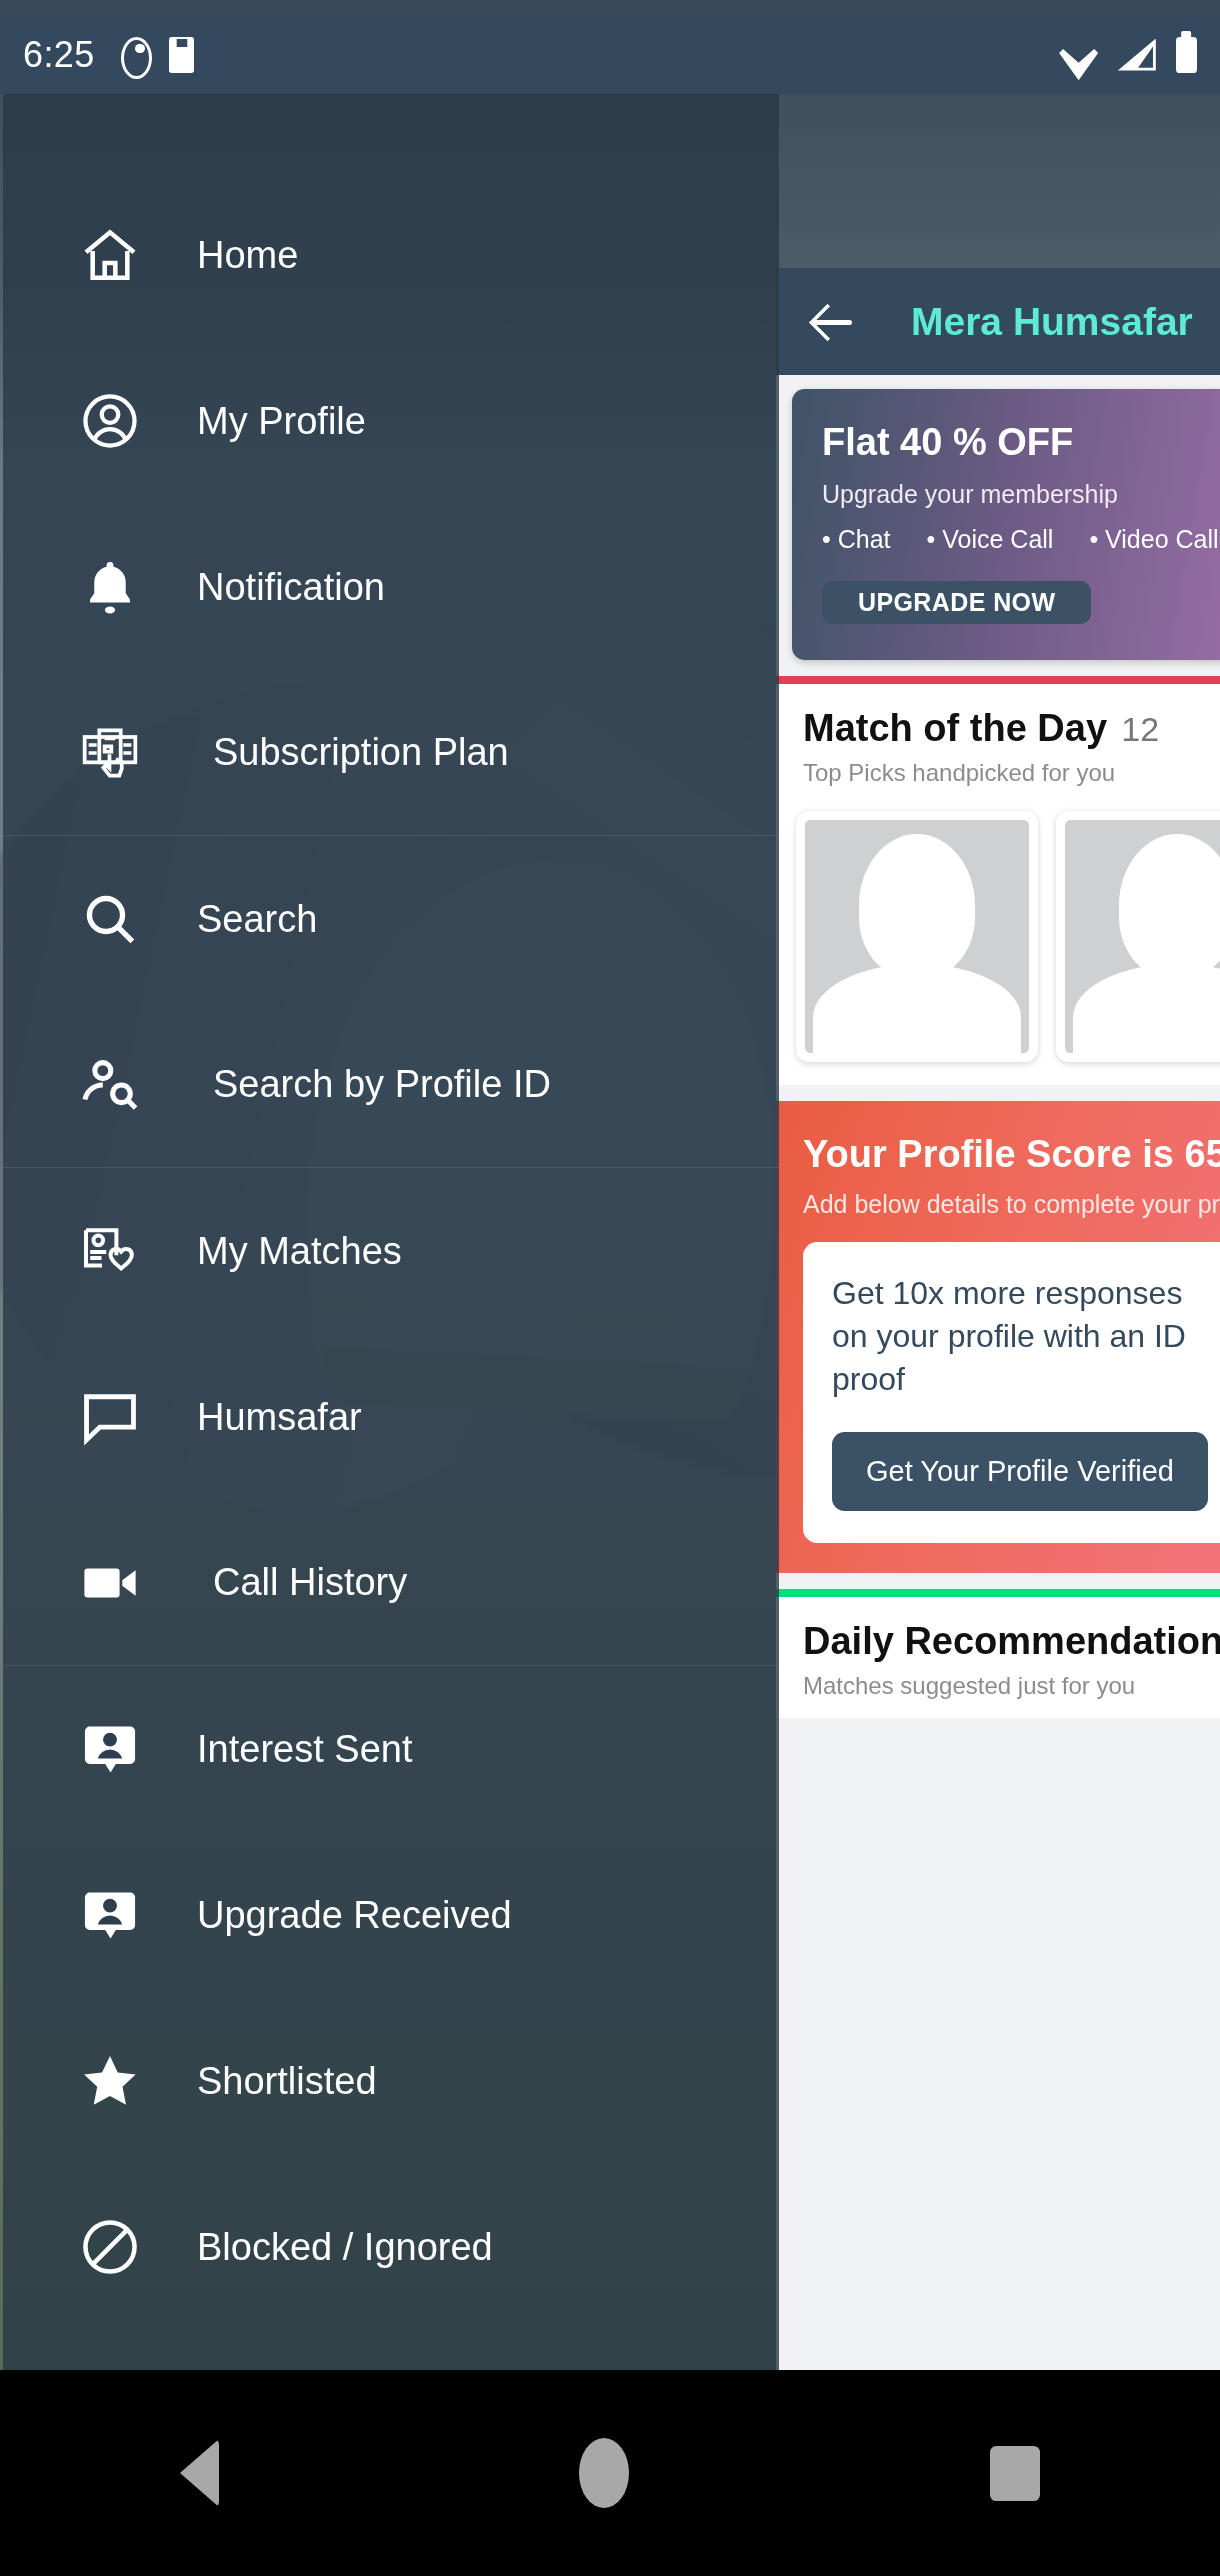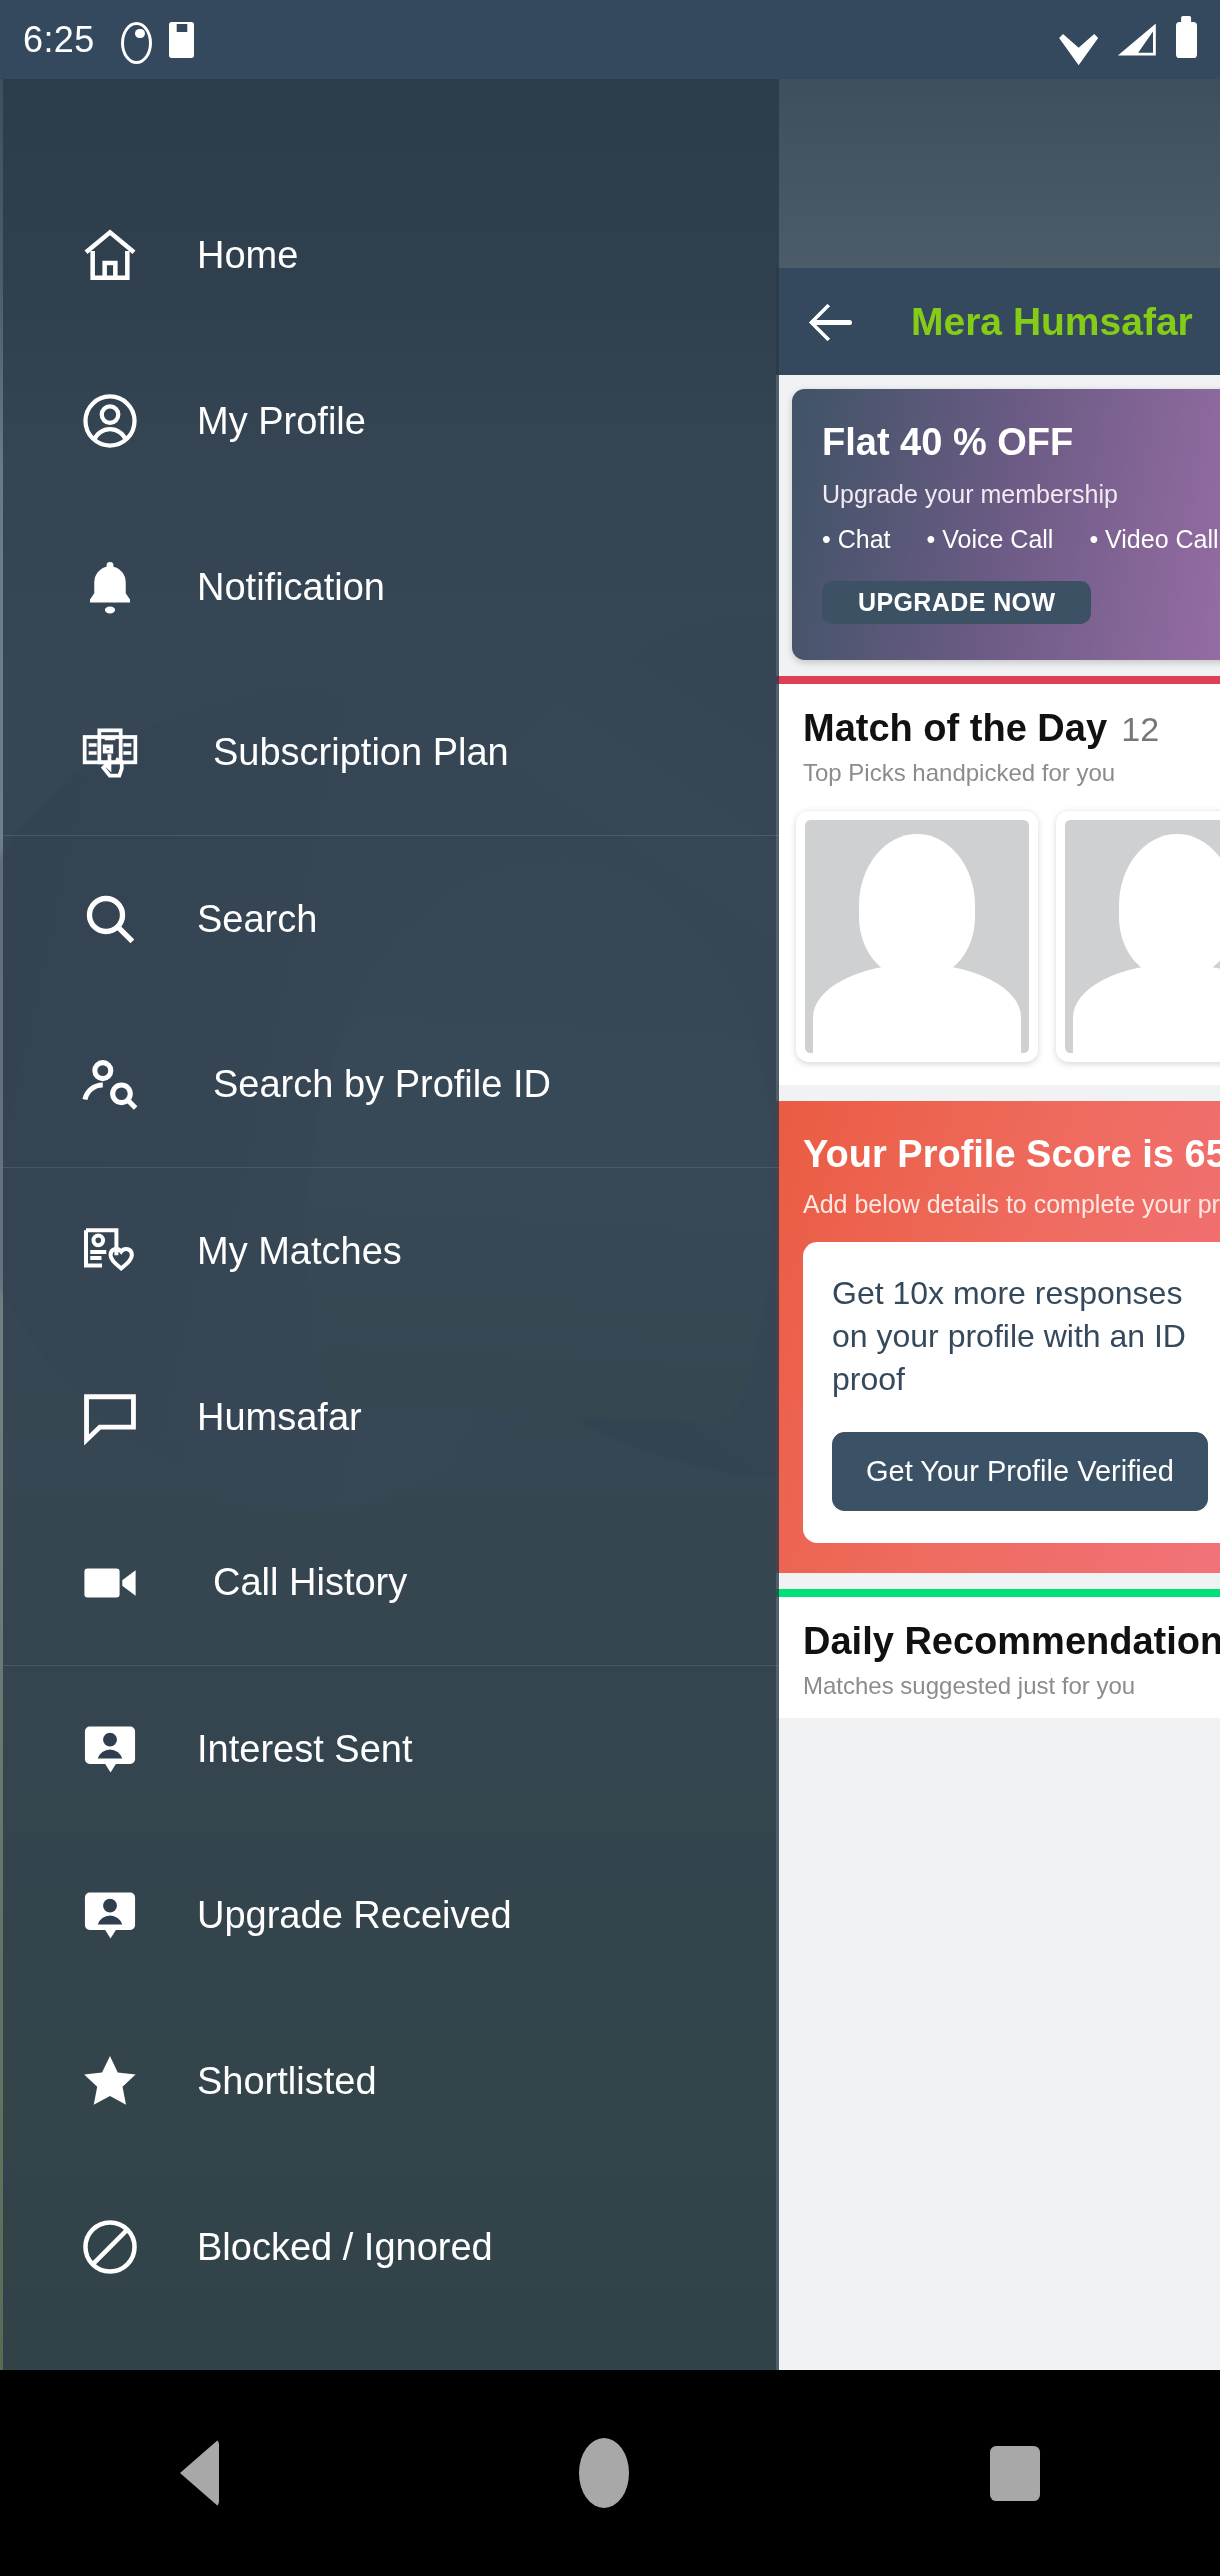--- a/index.html
+++ b/index.html
@@ -23,21 +23,21 @@
               background:linear-gradient(180deg,#93a3ad 0%,#9eb0b4 60%,#93a58f 100%);
               border-radius:50% 50% 10% 10% / 60% 60% 40% 40%; transform:rotate(3deg); }
   .bg-grass { position:absolute; left:0; bottom:0; width:100%; height:680px;
               background:linear-gradient(180deg,rgba(120,140,90,0) 0%,#7d8f60 35%,#6b8050 70%,#5d7346 100%);
               filter:blur(5.4px); }
   .bg-top-dark { position:absolute; left:0; top:0; width:100%; height:465px;
                  background:linear-gradient(180deg,#3d4f5e 0%,#5d6d78 60%,rgba(120,136,148,0) 100%); }
   .scrim { position:absolute; inset:0; background:rgba(46,62,79,.34); }
 
   
-  .statusbar { position:absolute; left:0; top:0; width:100%; height:79px;
+  .statusbar { position:absolute; left:0; top:15px; width:100%; height:79px;
                background:#34495e; display:flex; align-items:center;
                padding:0 23px; z-index:60; }
   .sb-time { color:#fff; font-size:36px; letter-spacing:0.4px; }
   .sb-left-icons { display:flex; align-items:center; gap:19.7px; margin-left:23px; }
   .sb-spacer { flex:1; }
   .sb-right-icons { display:flex; align-items:center; gap:19.7px; }
   .ic-vol { width:32px; height:36px; position:relative; }
   .ic-vol:before { content:""; position:absolute; left:3.6px; top:0; width:25px; height:36px;
                    border:3.6px solid #fff; border-radius:50%; }
   .ic-vol:after { content:""; position:absolute; right:4.5px; top:7.2px; width:9.8px; height:9.8px;
@@ -59,21 +59,21 @@
   .ic-batt:before { content:""; position:absolute; left:50%; top:-9px; transform:translateX(-50%);
                     width:9.8px; height:6.3px; background:#fff; border-radius:1.8px 1.8px 0 0; }
 
   
   .app-pane { position:absolute; left:776px; top:268px; width:501px; bottom:206px; z-index:20; }
   .appbar { height:107px; background:#34495e; display:flex; align-items:center; padding:0 30px; }
   .back-arrow { width:55px; height:55px; position:relative; flex:0 0 auto; }
   .back-arrow:before { content:""; position:absolute; left:7.2px; top:26px; width:39px; height:4.5px; background:#fff; border-radius:2.7px; }
   .back-arrow:after { content:""; position:absolute; left:8px; top:15px; width:23px; height:23px;
                       border-left:4.5px solid #fff; border-bottom:4.5px solid #fff; transform:rotate(45deg); border-radius:1.8px; }
-  .appbar-title { color:#84cc16; font-size:39px; font-weight:bold; margin-left:50px; white-space:nowrap; }
+  .appbar-title { color:#5eead4; font-size:39px; font-weight:bold; margin-left:50px; white-space:nowrap; }
 
   .pane-body { background:#f1f2f4; height:calc(100% - 107px); overflow:hidden; }
 
   .promo { margin:14.3px 16px 0 16px; border-radius:12.5px; overflow:hidden;
            background:linear-gradient(100deg,#3f5366 0%,#6b5b84 45%,#9c6fa8 100%);
            padding:32px 30px 36px 30px; box-shadow:0 2.7px 7.2px rgba(0,0,0,.18); }
   .promo-title { color:#fff; font-size:38px; font-weight:bold; white-space:nowrap; }
   .promo-sub { color:#f2e9f3; font-size:25px; margin-top:16px; white-space:nowrap; }
   .promo-feats { display:flex; gap:36px; margin-top:16px; white-space:nowrap; }
   .promo-feat { color:#fff; font-size:25px; }

